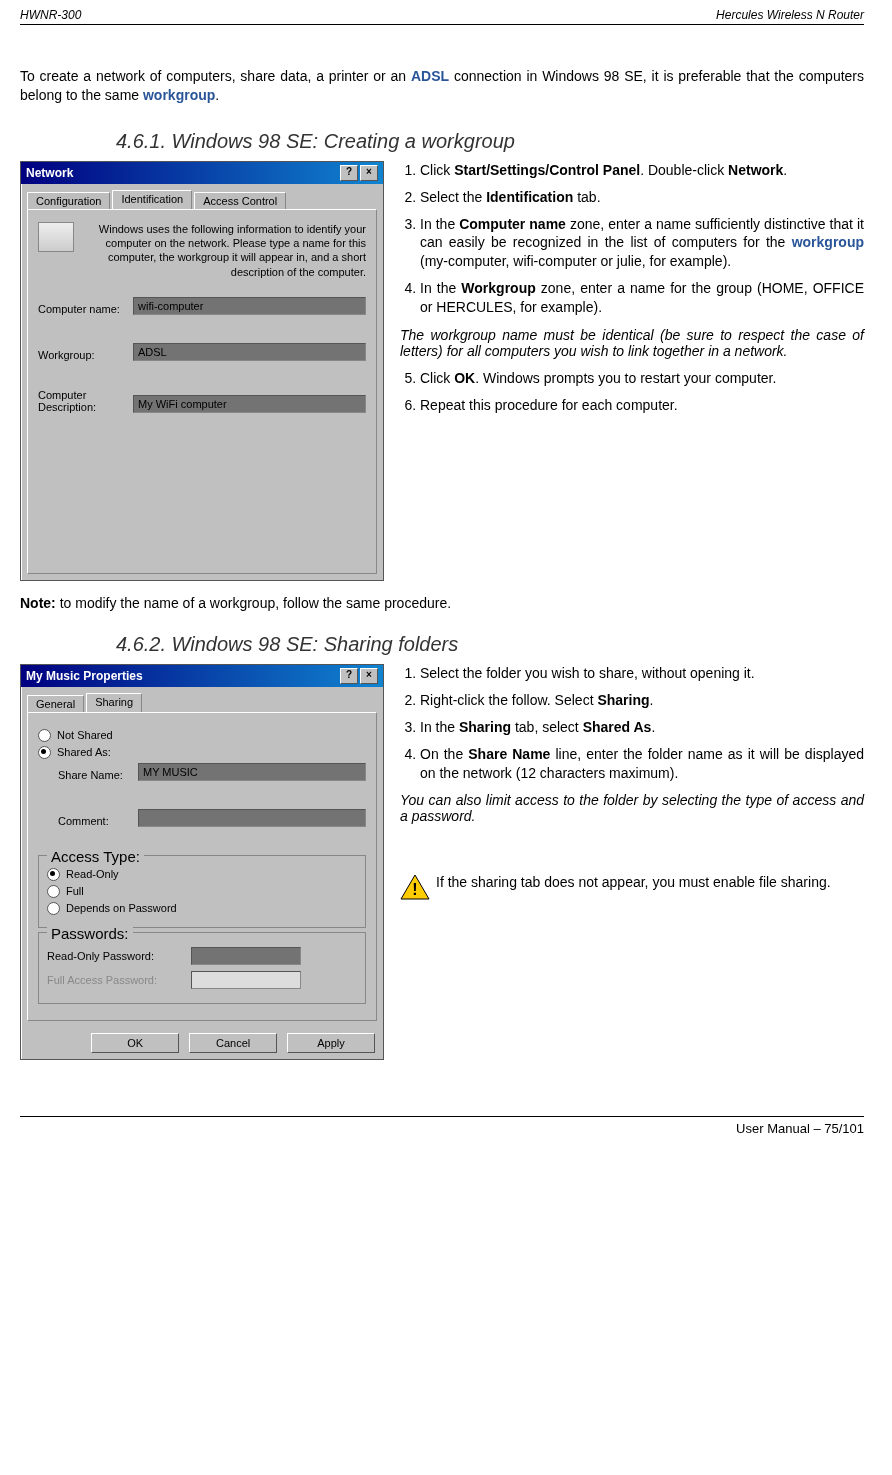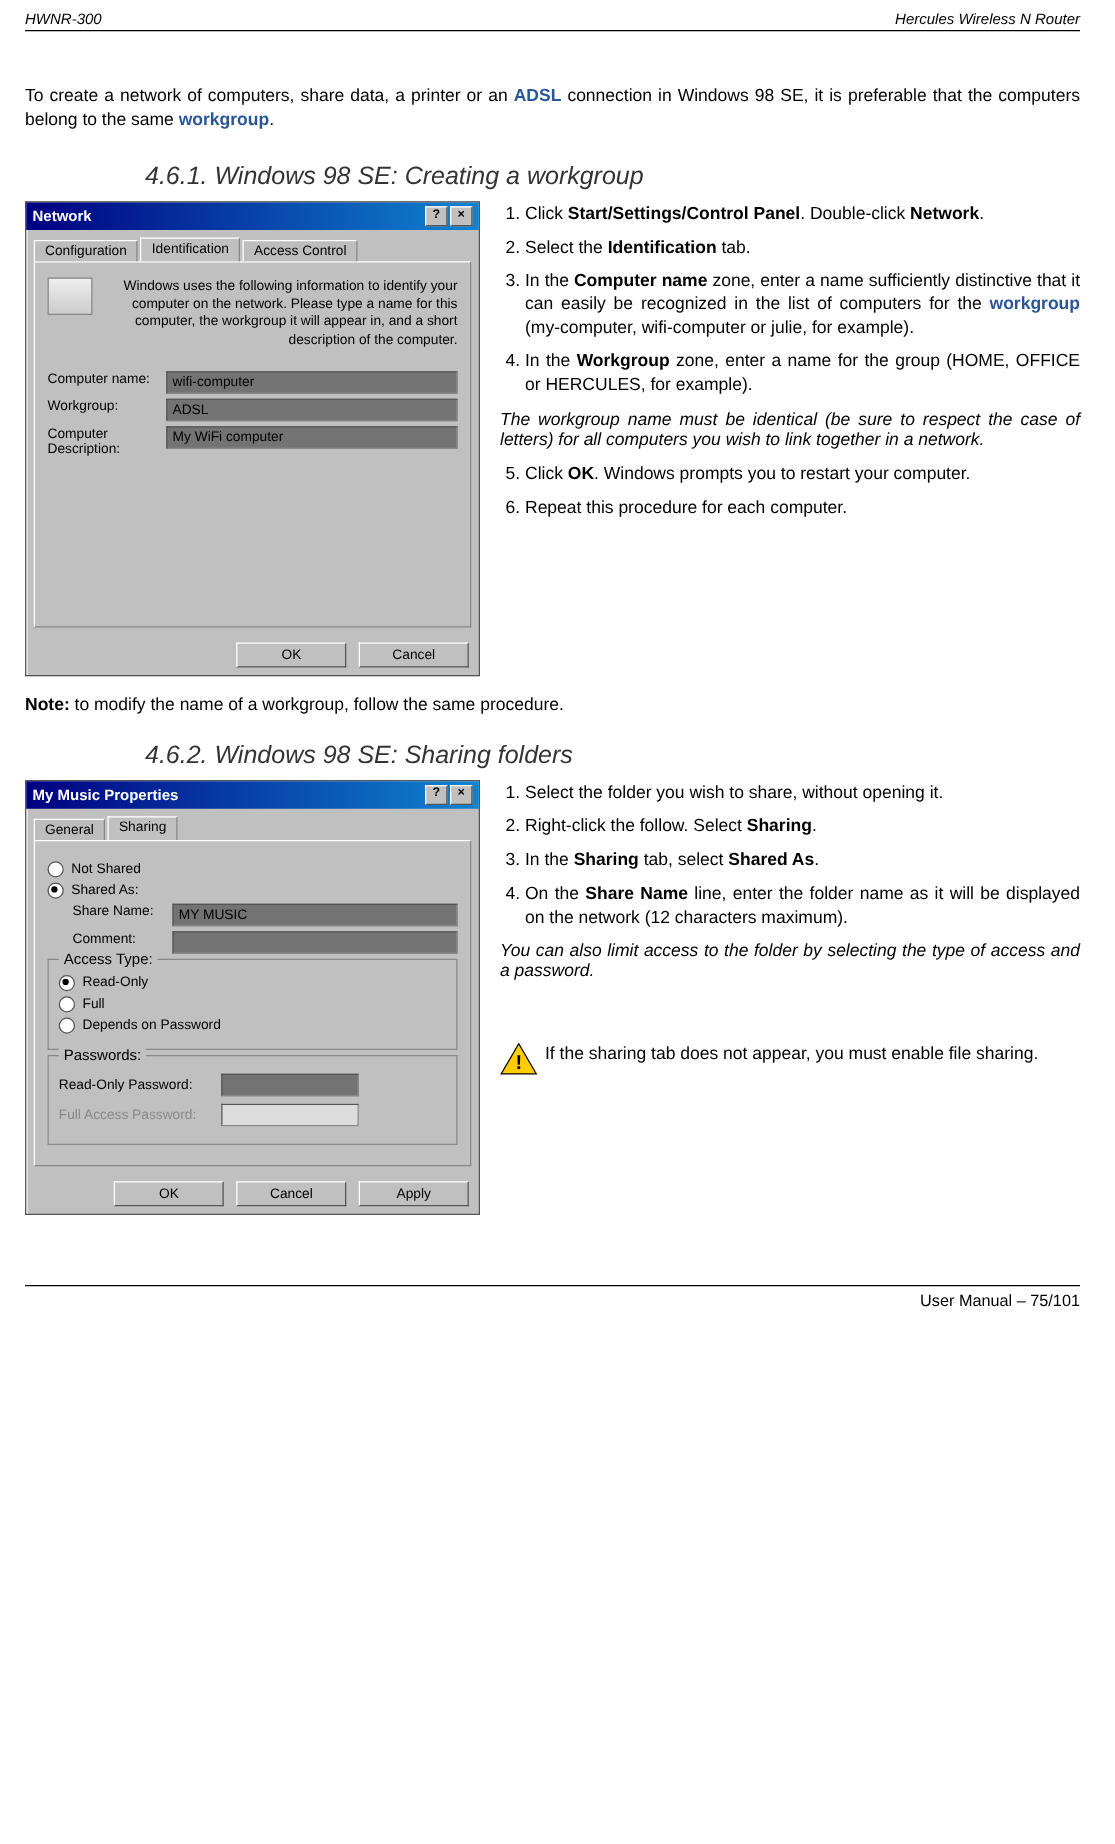--- a/index.html
+++ b/index.html
@@ -101,21 +101,21 @@
     padding: 12px 10px;
     font-size: 11px;
   }
   .info-row { display: flex; gap: 8px; margin-bottom: 18px; text-align: right; }
   .info-icon {
     width: 34px; height: 28px; 
     border: 1px solid #888; 
     background: linear-gradient(#eee,#ccc);
   }
   .info-text { flex: 1; line-height: 1.3; }
-  .field-row { display: flex; align-items: flex-start; margin-bottom: 4px; }
+  .field-row { display: flex; align-items: flex-end; margin-bottom: 28px; }
   .field-label { width: 95px; }
   .field-input {
     flex: 1;
     background: #737373;
     border: 1px solid #888;
     border-top-color: #555; border-left-color: #555;
     padding: 2px 4px;
     font-size: 11px; height: 18px;
     box-sizing: border-box;
   }
@@ -143,34 +143,34 @@
   .right-col li { margin-bottom: 8px; line-height: 1.35; }
   .italic-note { font-style: italic; margin: 10px 0 10px 0; }
   .note-line { margin: 14px 0 22px 0; }
   .note-line b { font-weight: bold; }
   .group-box {
     border: 1px solid #888; padding: 8px; margin: 4px 0;
     position: relative;
   }
   .group-box .legend {
     position: absolute; top: -8px; left: 8px;
-    background: #c0c0c0; padding: 0 4px; font-size: 12px;
+    background: #c0c0c0; padding: 0 4px; font-size: 15px;
   }
   .radio-row { display: flex; align-items: center; gap: 6px; margin: 4px 0; font-size: 11px;}
   .radio-dot {
     width: 11px; height: 11px; border: 1px solid #555; border-radius: 50%;
     background: #fff; display: inline-block; position: relative;
   }
   .radio-dot.sel::after {
     content:""; width:5px; height:5px; background:#000; border-radius:50%;
     position:absolute; left:2px; top:2px;
   }
   .sub-indent { margin-left: 20px; }
   .pw-row { display:flex; align-items:center; margin:6px 0; }
-  .pw-row .lbl { width:130px; font-size:11px; }
+  .pw-row .lbl { width:144px; font-size:11px; }
   .warning-box {
     display:flex; align-items:flex-start; gap:6px;
     margin-top: 50px;
   }
   .warn-svg { width:30px; height:26px; }
   .footer {
     text-align: right;
     margin-top: 56px;
     border-top: 1px solid #000;
     padding-top: 4px;
@@ -221,24 +221,20 @@
         </div>
         <div class="field-row">
           <div class="field-label">Workgroup:</div>
           <div class="field-input">ADSL</div>
         </div>
         <div class="field-row">
           <div class="field-label">Computer Description:</div>
           <div class="field-input">My WiFi computer</div>
         </div>
         <div style="height:120px"></div>
-      </div>
-      <div class="dlg-buttons">
-        <span class="dlg-btn">OK</span>
-        <span class="dlg-btn">Cancel</span>
       </div>
     </div>
 
     <div class="right-col">
       <ol>
         <li><span>Click </span><b>Start/Settings/Control Panel</b><span>. Double-click </span><b>Network</b><span>.</span></li>
         <li><span>Select the </span><b>Identification</b><span> tab.</span></li>
         <li><span>In the </span><b>Computer name</b><span> zone, enter a name sufficiently distinctive that it can easily be recognized in the list of computers for the </span><span class="wg">workgroup</span><span> (my-computer, wifi-computer or julie, for example).</span></li>
         <li><span>In the </span><b>Workgroup</b><span> zone, enter a name for the group (HOME, OFFICE or HERCULES, for example).</span></li>
       </ol>

